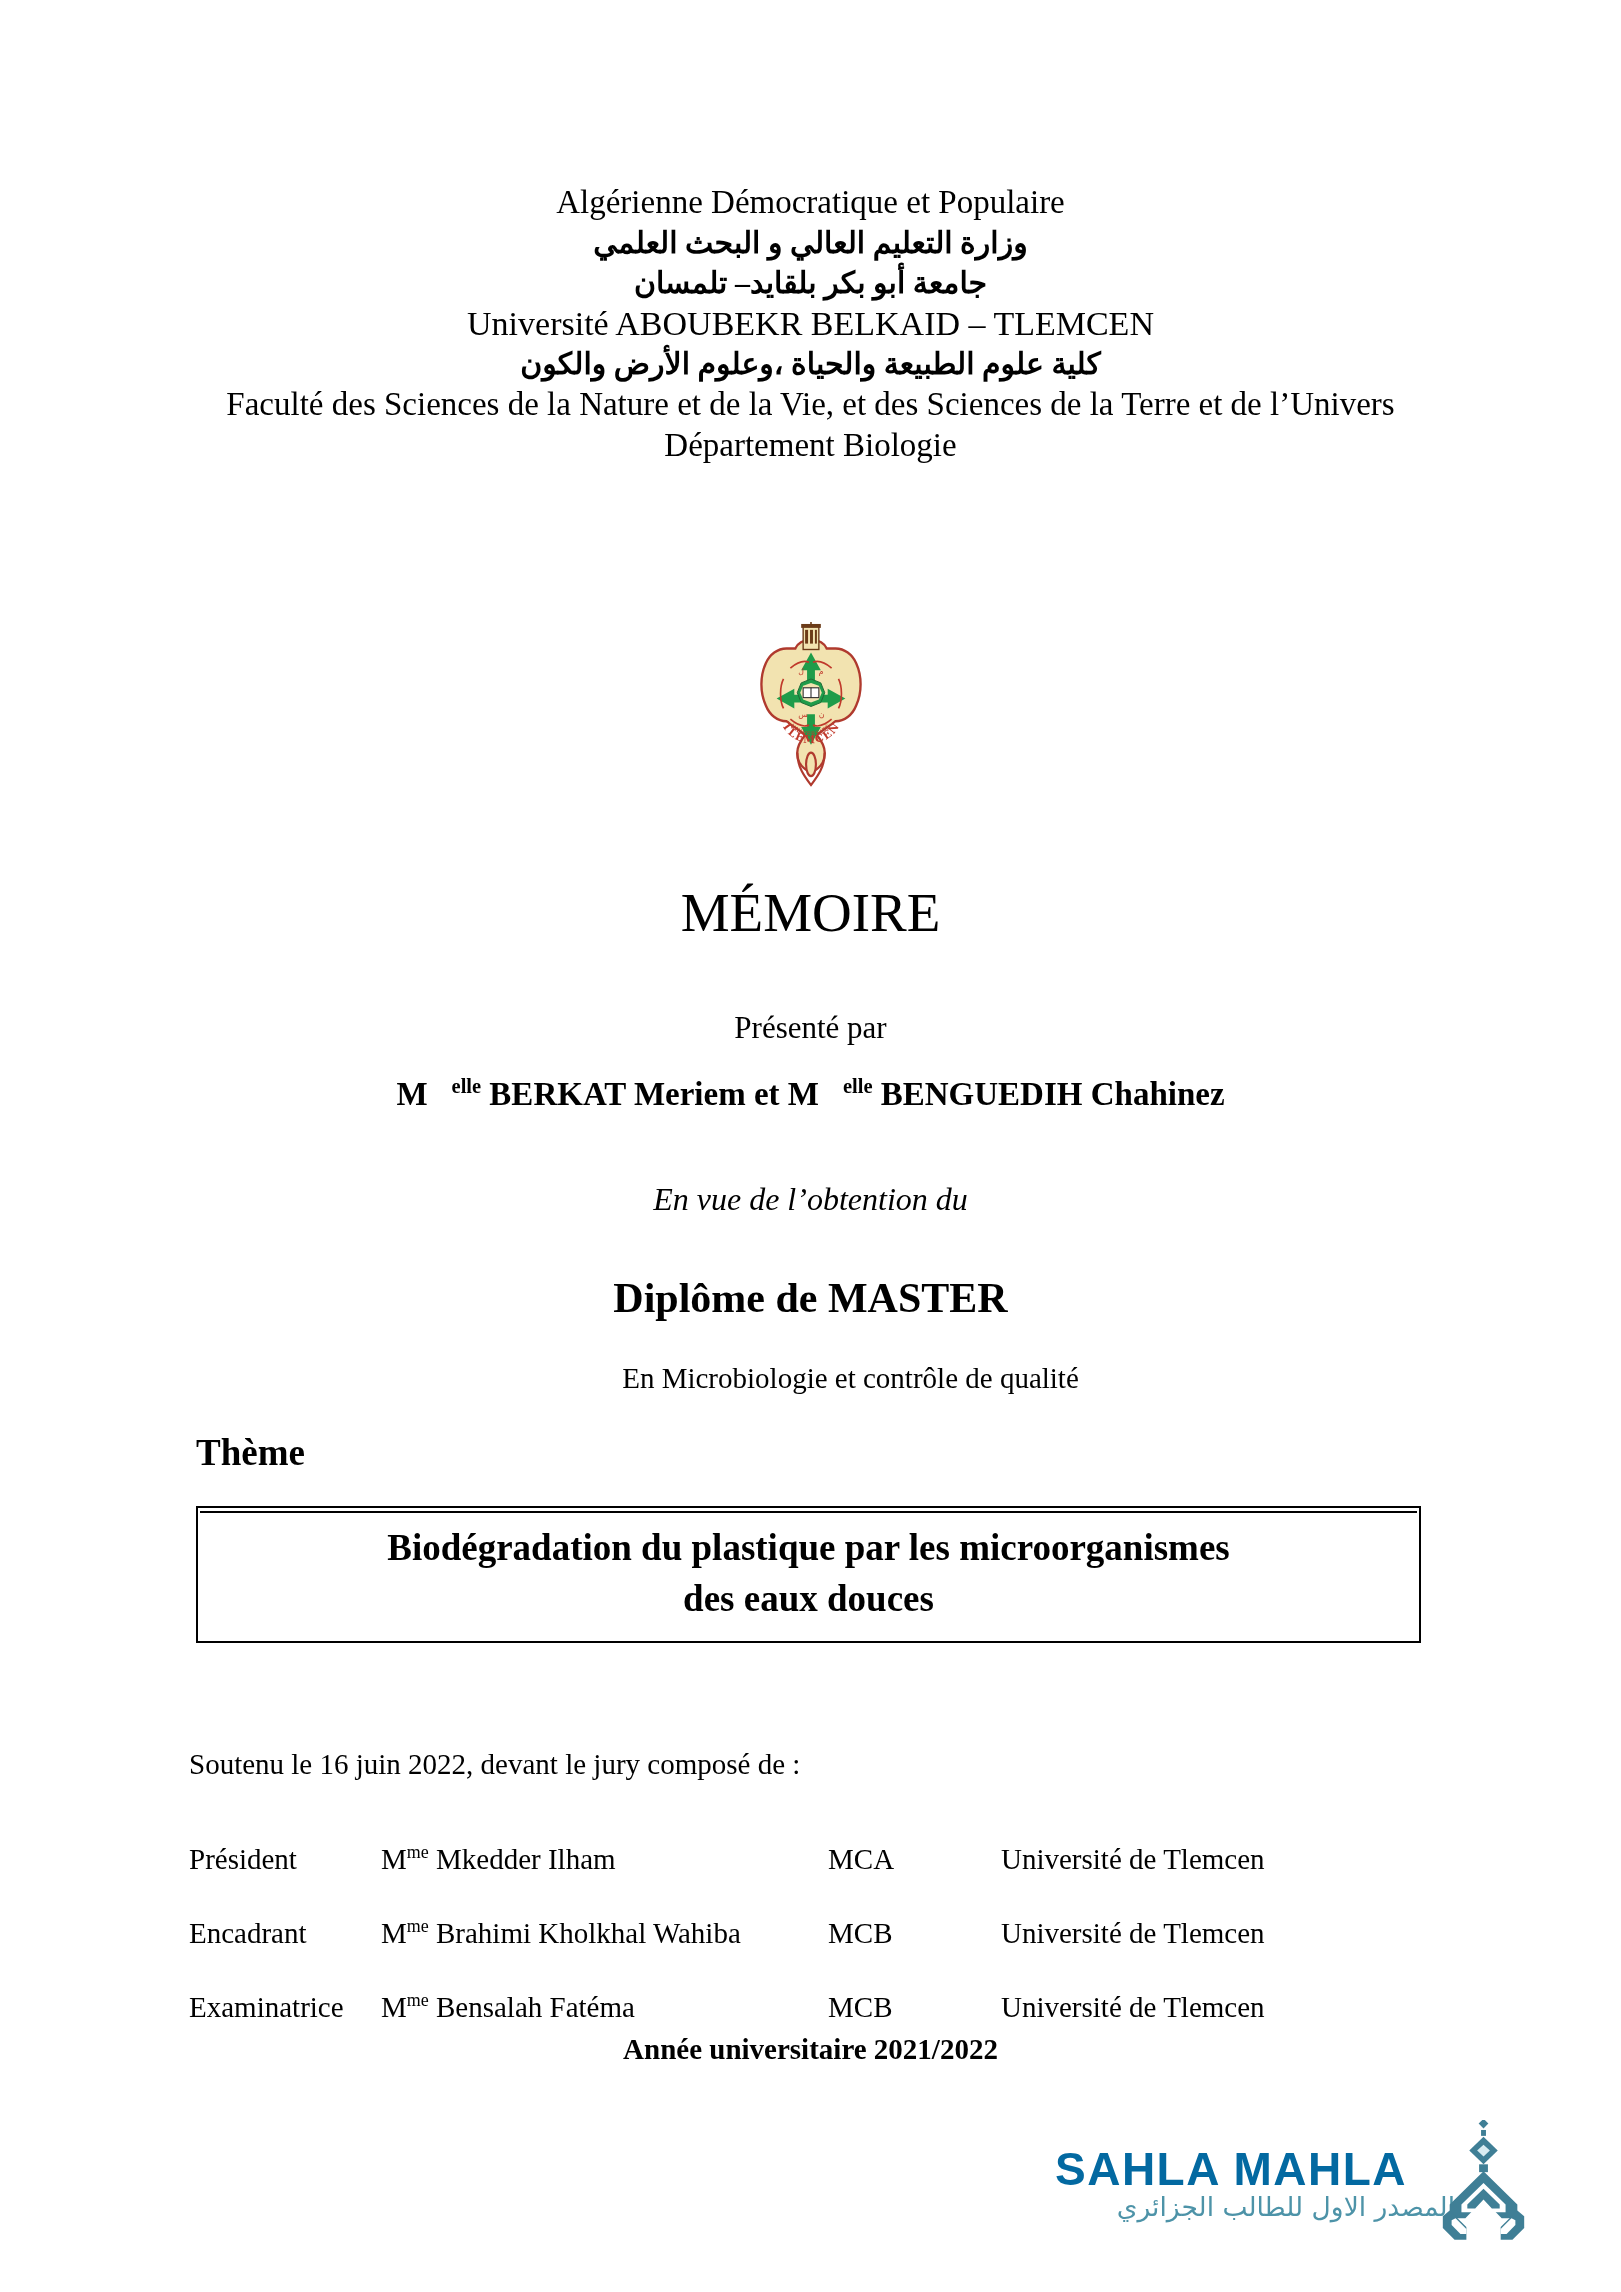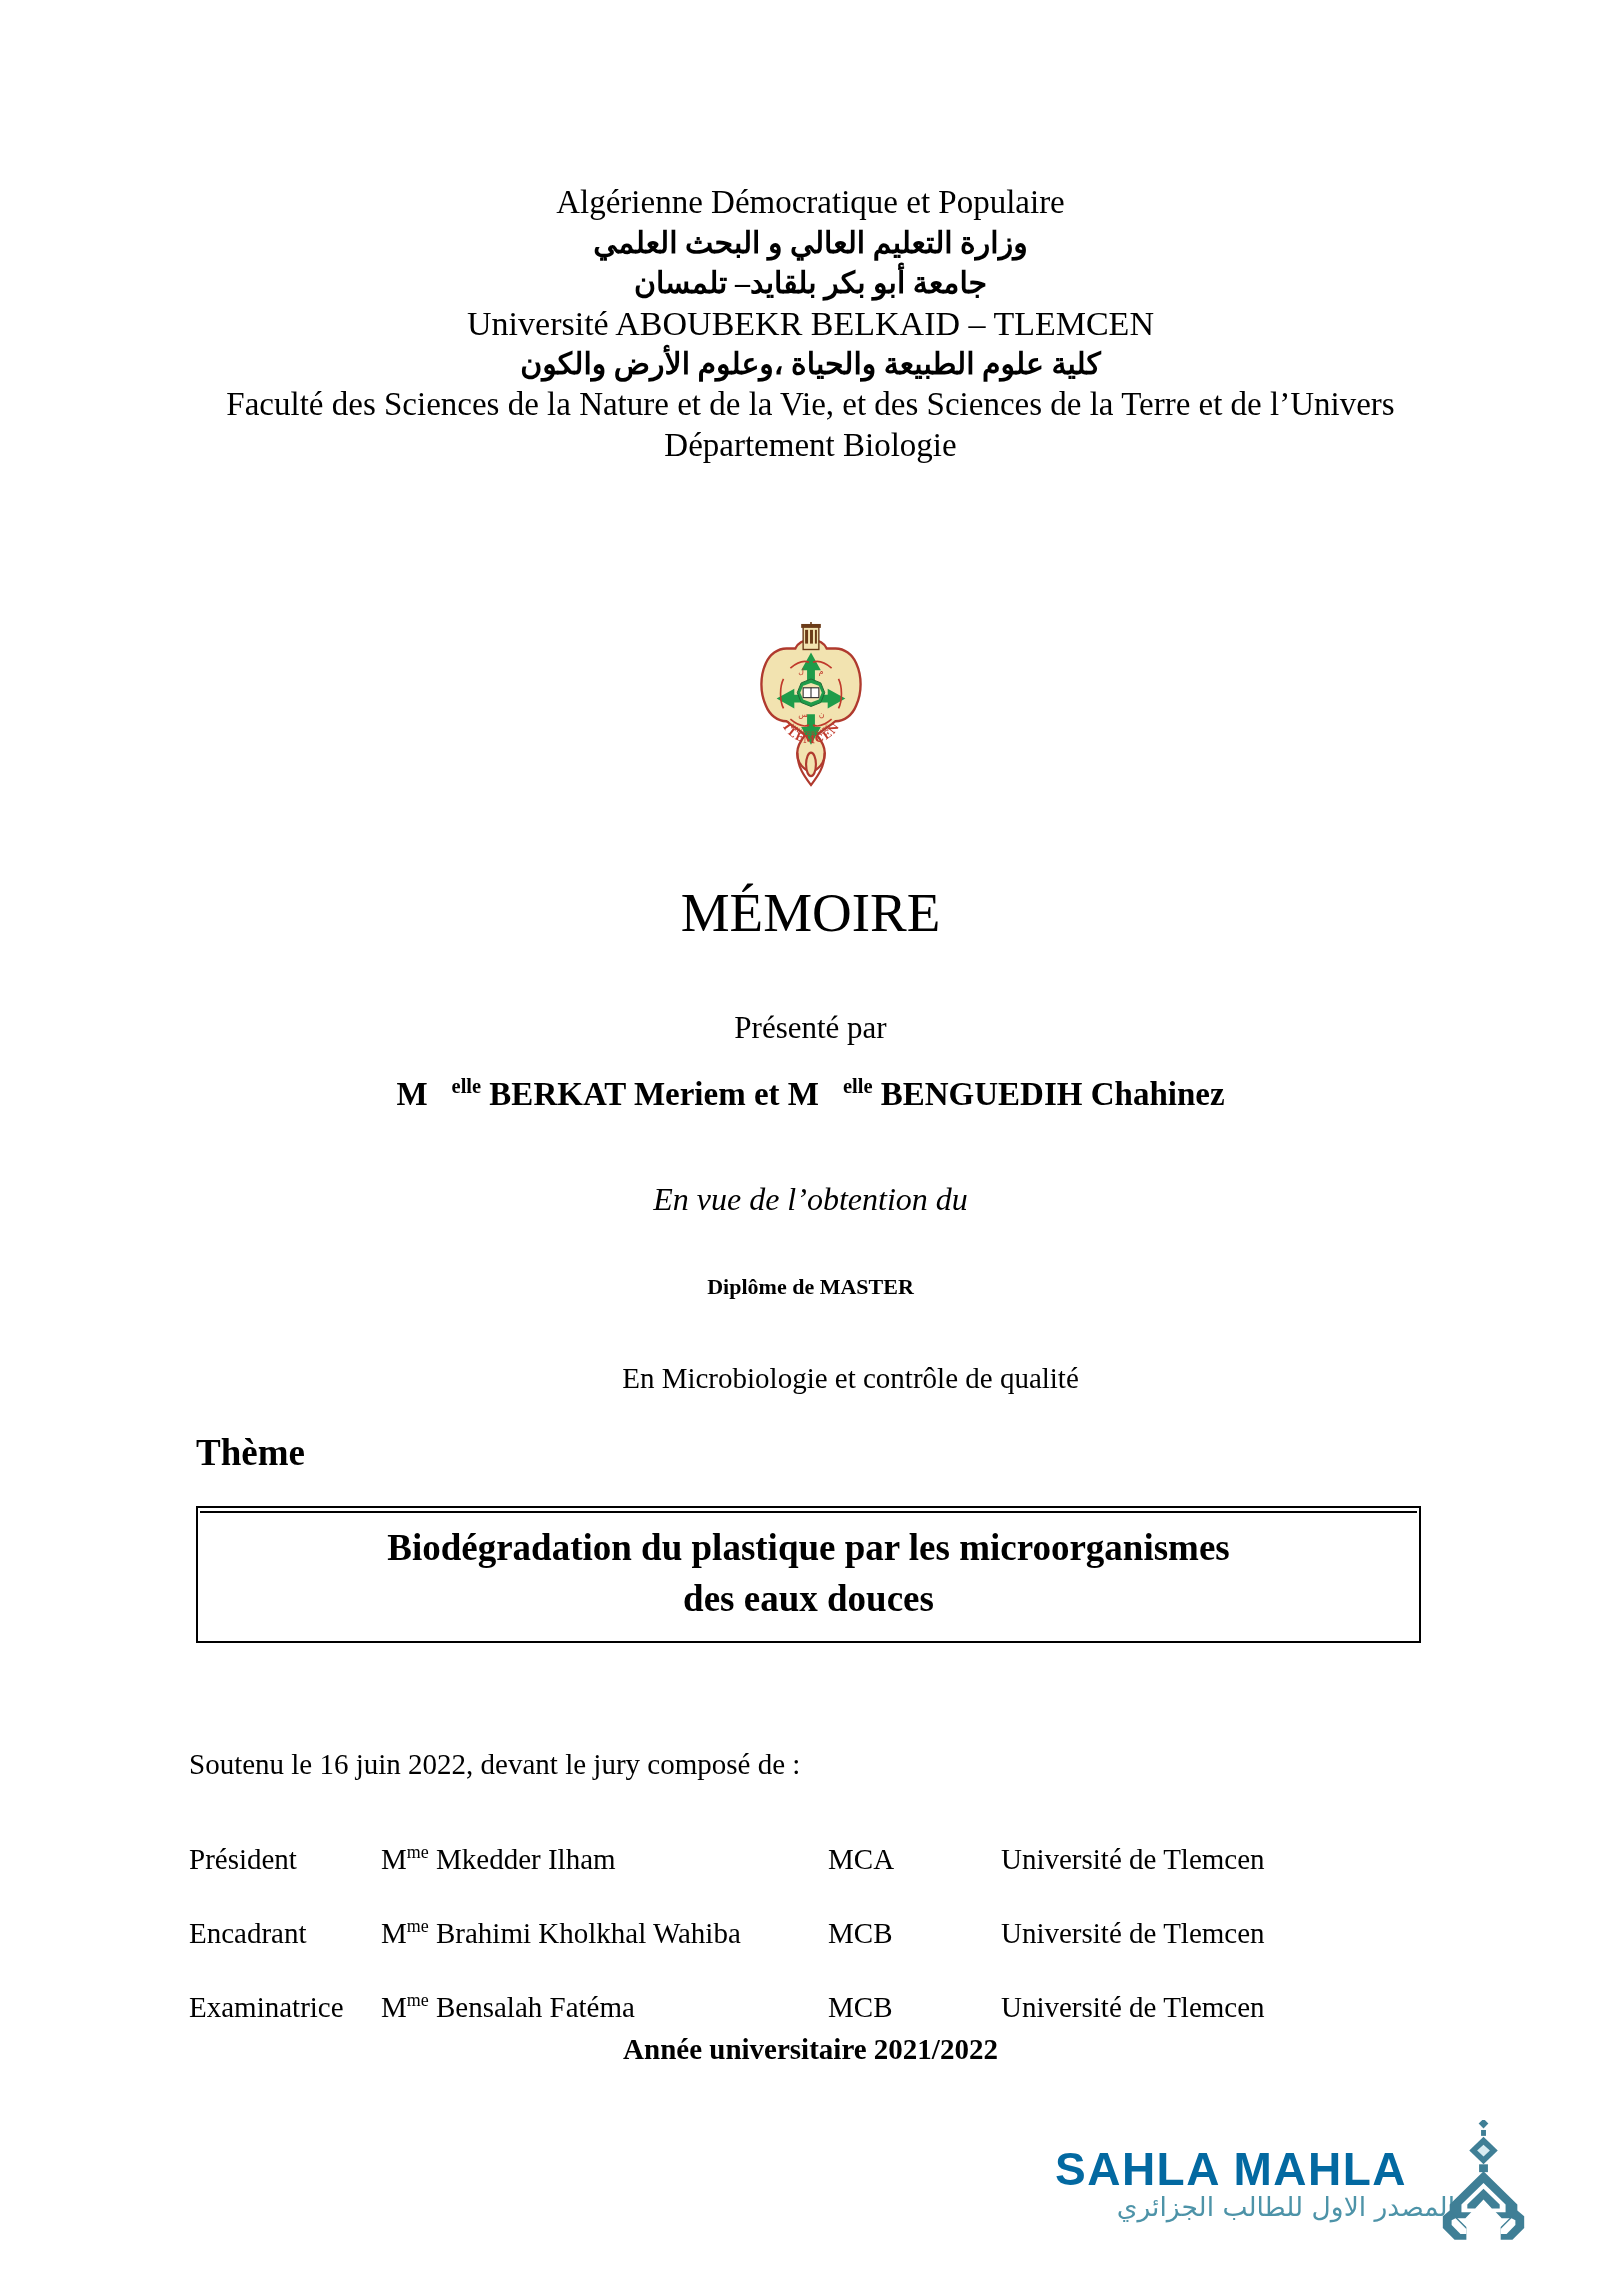--- a/index.html
+++ b/index.html
@@ -97,21 +97,21 @@
     text-align: center;
     font-size: 32px;
     font-style: italic;
   }
   .diplome {
     position: absolute;
     top: 1274px;
     left: 0;
     width: 1621px;
     text-align: center;
-    font-size: 22px;
+    font-size: 42px;
     font-weight: bold;
   }
   .specialite {
     position: absolute;
     top: 1362px;
     left: 0;
     width: 1621px;
     text-align: center;
     font-size: 29px;
     margin-left: 40px;

